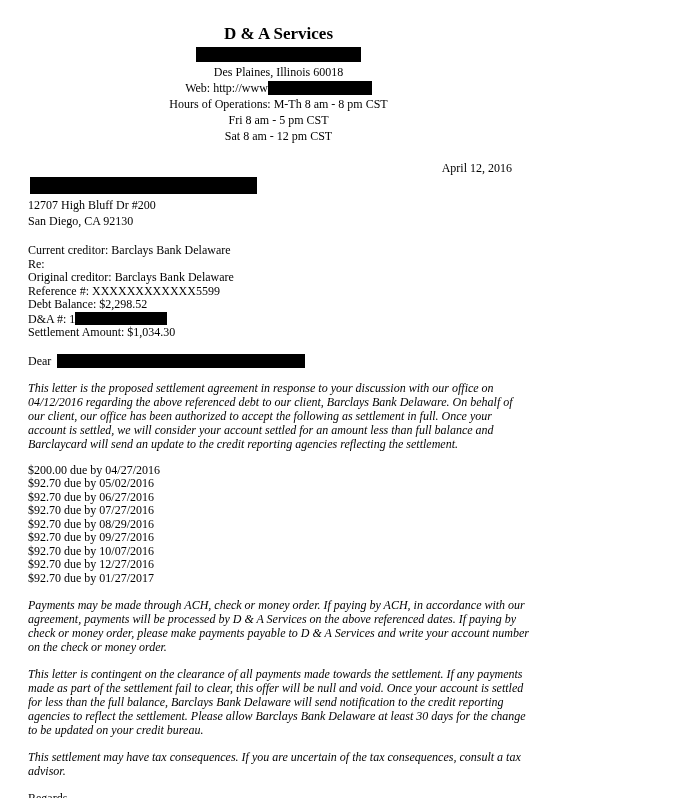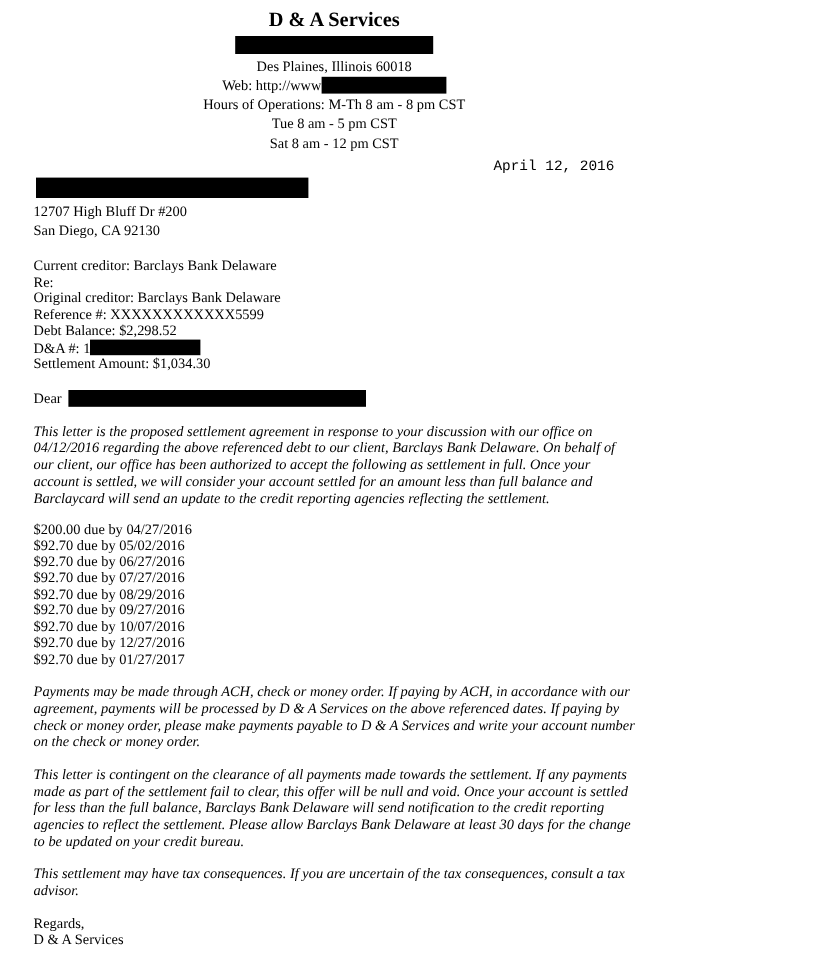--- a/index.html
+++ b/index.html
@@ -13,21 +13,21 @@
     overflow: hidden;
     font-family: "Liberation Serif", "DejaVu Serif", serif;
     font-size: 12px;
     color: #000000;
     -webkit-font-smoothing: antialiased;
   }
   .page {
     box-sizing: border-box;
     width: 555px;
     height: 798px;
-    padding: 7px 26px 0 28px;
+    padding: 24px 26px 0 28px;
   }
   
   .letterhead {
     text-align: center;
     line-height: 16px;
   }
   .company-name {
     font-size: 17px;
     font-weight: bold;
     line-height: 20px;
@@ -51,22 +51,21 @@
   .redact-web {
     width: 104px;
     height: 14px;
     vertical-align: -3px;
   }
   
   .date-line {
     text-align: right;
     padding-right: 17px;
     line-height: 14px;
-    margin-top: 5px;
-    font-family: Liberation Mono, monospace;
+    margin-top: 17px;
   }
   
   .recipient {
     margin-top: 2px;
     line-height: 16px;
   }
   .redact-recipient {
     display: block;
     width: 227px;
     height: 17px;
@@ -113,21 +112,21 @@
 <body>
 
 <div class="page">
 
   <div class="letterhead">
     <div class="company-name">D &amp; A Services</div>
     <span class="redact redact-street"></span>
     <div>Des Plaines, Illinois 60018</div>
     <div><span>Web: http://www</span><span class="redact redact-web"></span></div>
     <div>Hours of Operations: M-Th 8 am - 8 pm CST</div>
-    <div>Tue 8 am - 5 pm CST</div>
+    <div>Fri 8 am - 5 pm CST</div>
     <div>Sat 8 am - 12 pm CST</div>
   </div>
 
   <div class="date-line">April 12, 2016</div>
 
   <div class="recipient">
     <span class="redact redact-recipient"></span>
     <div>12707 High Bluff Dr #200</div>
     <div>San Diego, CA 92130</div>
   </div>

